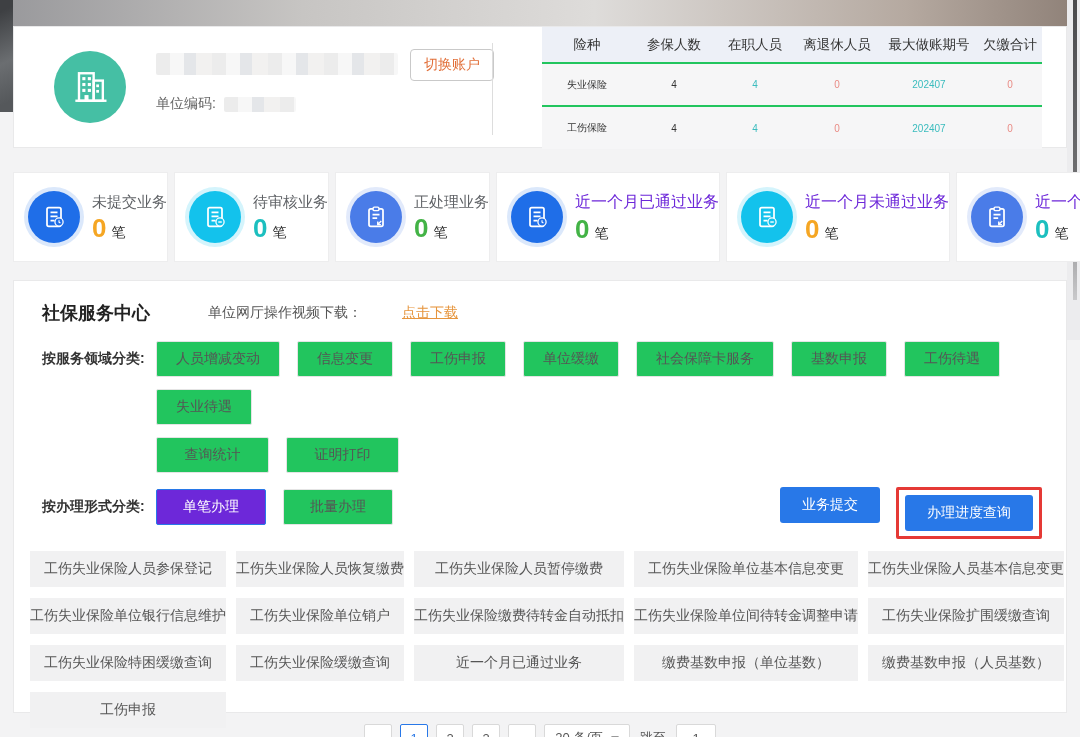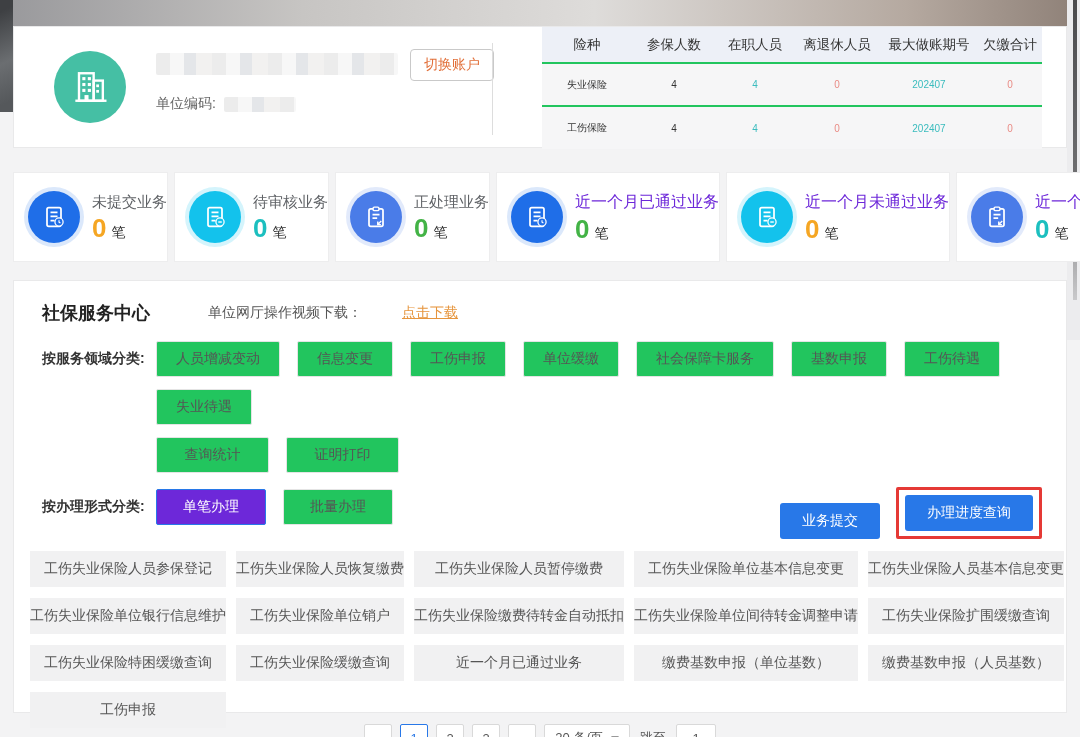--- a/index.html
+++ b/index.html
@@ -66,21 +66,21 @@
 
   .filter-row { display:flex; align-items:flex-start; margin:16px 0 0 28px; }
   .filter-label { flex:0 0 114px; font-size:14px; font-weight:bold; color:#333; padding-top:9px; }
   .btns { display:flex; flex-wrap:wrap; }
   .cat-btn { padding:8px 19px; border:1px solid #e4e4e4; background:#22c55e; color:#555;
     font-size:14px; border-radius:2px; margin:0 17px 12px 0; cursor:pointer; text-align:center; }
   .mode-row { position:relative; margin-top:4px; }
   .mode-btn { padding:8px 26px; }
   .mode-btn.active { background:#6d28d9; border-color:#2878e8; color:#fff; }
 
-  .actions { position:absolute; top:-2px; right:24px; display:flex; align-items:flex-end; }
+  .actions { position:absolute; top:-2px; right:24px; display:flex; align-items:flex-start; }
   .action-btn { background:#2878e8; color:#fff; border:none; border-radius:3px;
     padding:9px 22px; font-size:14px; cursor:pointer; }
   .redbox { border:3px solid #e53935; padding:5px 6px; margin-left:16px; border-radius:2px; }
 
   .services { display:grid; grid-template-columns:repeat(5,1fr); gap:11px 10px; margin:14px 16px 0 16px; }
   .svc { height:36px; background:#f1f1f2; color:#555; font-size:14px;
     display:flex; align-items:center; justify-content:center; cursor:pointer; white-space:nowrap; }
 
   
   .pagination { position:absolute; top:724px; left:0; width:1080px;

